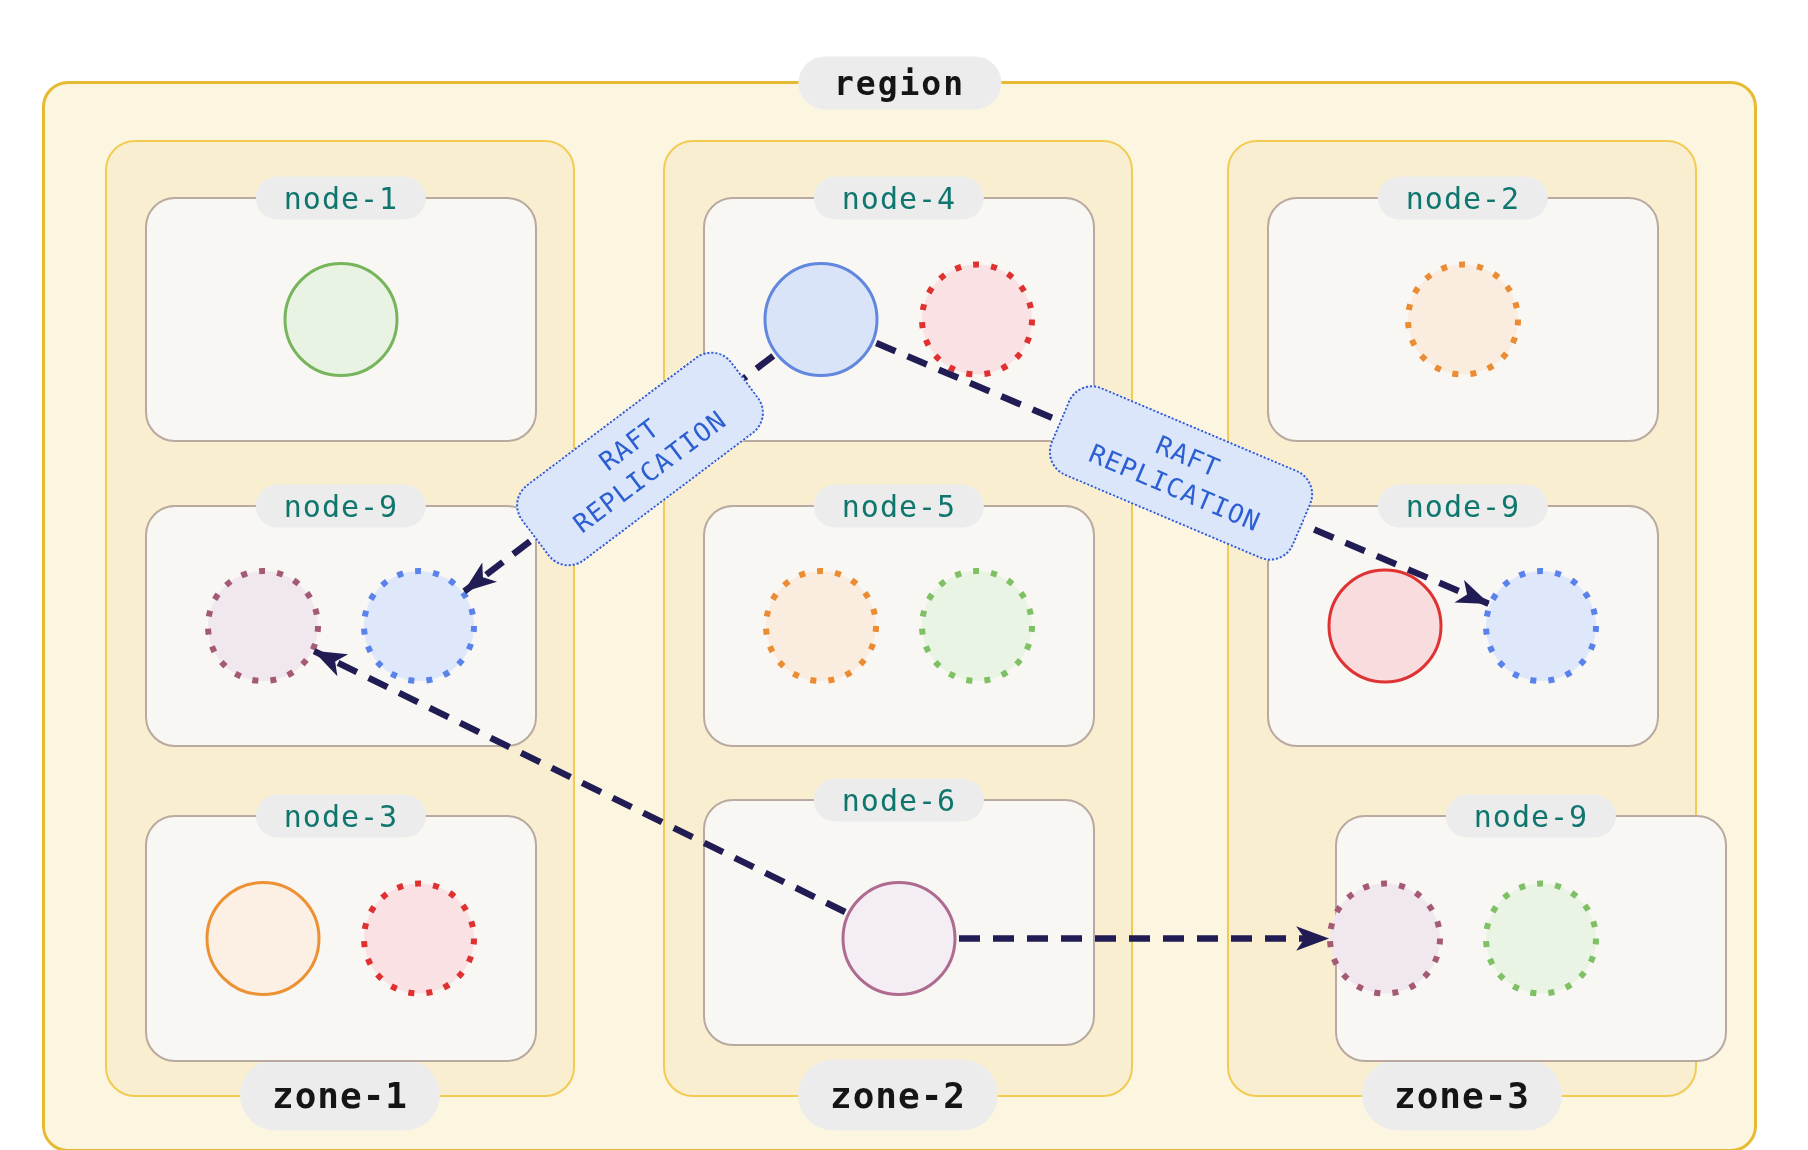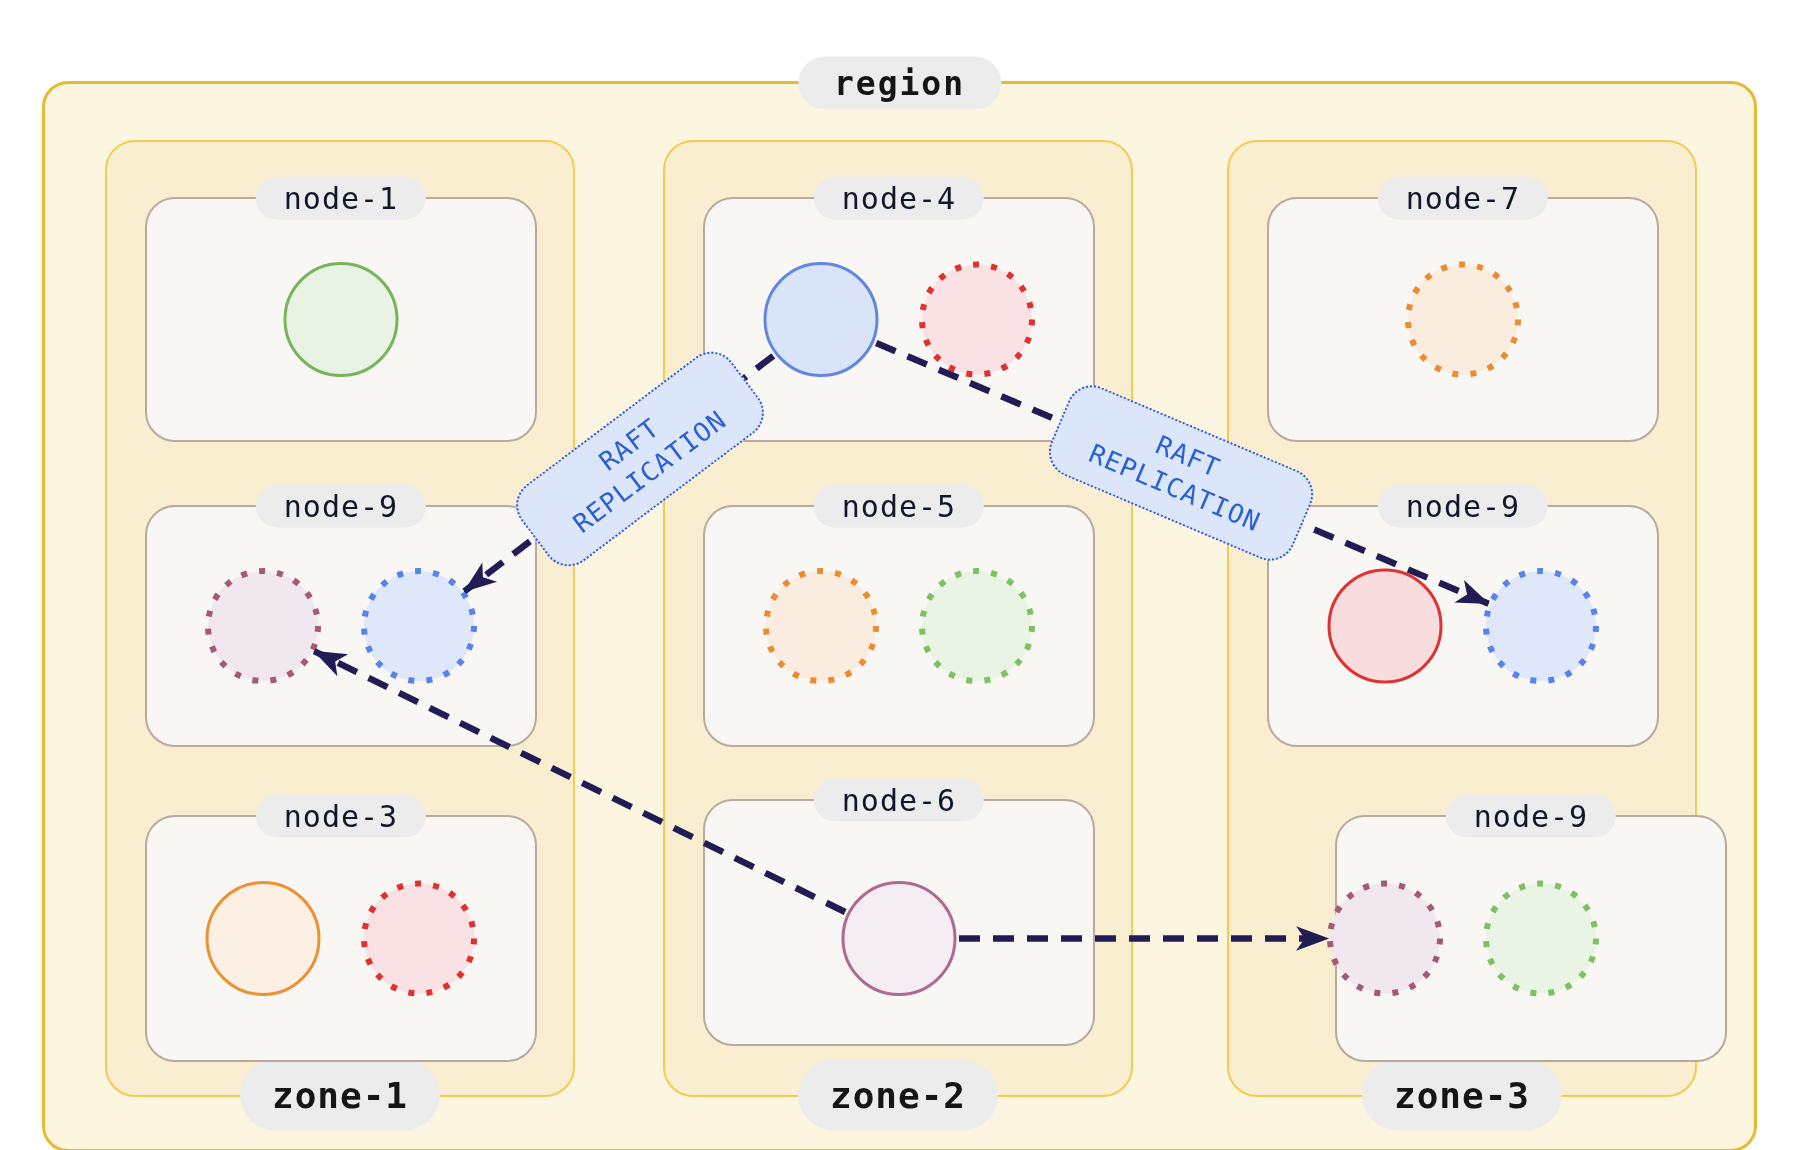--- a/index.html
+++ b/index.html
@@ -55,21 +55,21 @@
     left: 50%; top: 100%;
     transform: translate(-50%,-50%);
     font-size: 36px; font-weight: bold;
     padding: 15px 32px; letter-spacing: 1px;
   }
   .node-pill {
     left: 50%; top: -1px;
     transform: translate(-50%,-50%);
     font-size: 30px; font-weight: normal;
     padding: 4px 28px; letter-spacing: 1px;
-    color:#0f172a;
+    color:#0f766e;
   }
   #overlay {
     position: absolute; left: 0; top: 0;
     width: 1808px; height: 1150px;
     z-index: 5;
     pointer-events: none;
   }
   .edge-label {
     position: absolute;
     width: 264px; height: 96px;
@@ -115,21 +115,21 @@
       <div class="node" style="left: 703px; top: 150px; height: 245px;">
         <div class="pill node-pill">node-4</div>
       </div>
       <div class="node" style="left: 703px; top: 458px; height: 242px;">
         <div class="pill node-pill">node-5</div>
       </div>
       <div class="node" style="left: 703px; top: 752px; height: 247px;">
         <div class="pill node-pill">node-6</div>
       </div>
       <div class="node" style="left: 1267px; top: 150px; height: 245px;">
-        <div class="pill node-pill">node-7</div>
+        <div class="pill node-pill">node-2</div>
       </div>
       <div class="node" style="left: 1267px; top: 458px; height: 242px;">
         <div class="pill node-pill">node-9</div>
       </div>
       <div class="node" style="left: 1335px; top: 768px; height: 247px;">
         <div class="pill node-pill">node-9</div>
       </div>
     </div>
 
   <svg id="overlay" viewBox="0 0 1808 1150" xmlns="http://www.w3.org/2000/svg">

